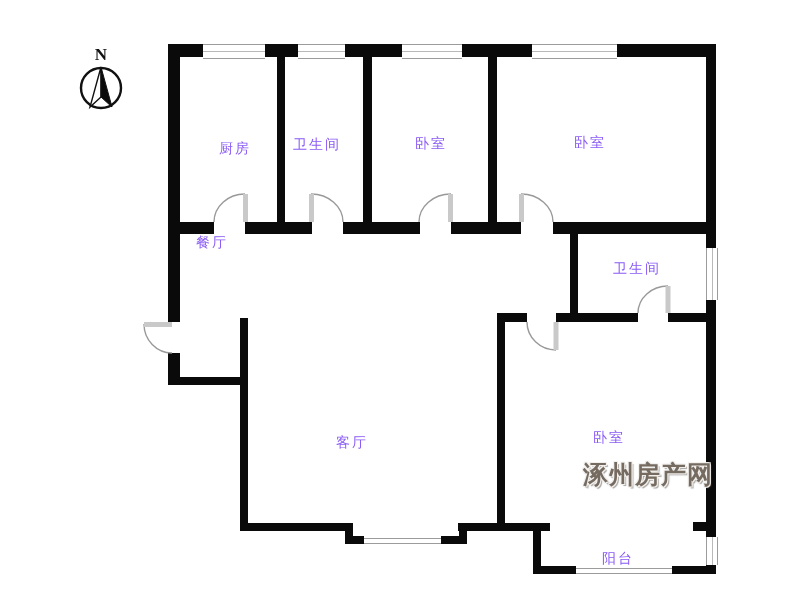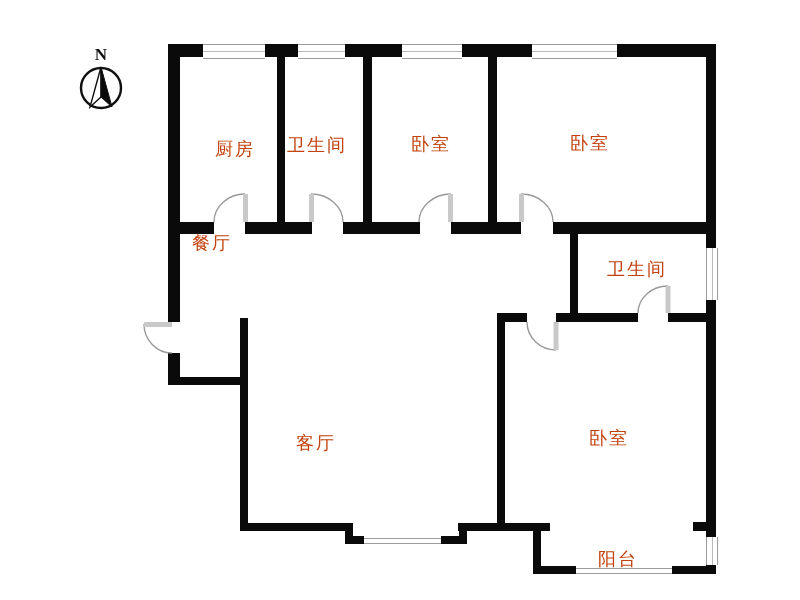--- a/index.html
+++ b/index.html
@@ -16,21 +16,21 @@
          background-size:100% 1px;background-position:center;background-repeat:no-repeat;}
   
   .win-v{position:absolute;background-color:#fff;
          border-left:1px solid #9c9c9c;border-right:1px solid #9c9c9c;
          background-image:linear-gradient(#b9b9b9,#b9b9b9);
          background-size:1px 100%;background-position:center;background-repeat:no-repeat;}
   
   .glass-h{position:absolute;background:#fff;
            border-top:1px solid #9c9c9c;border-bottom:1px solid #9c9c9c;}
   .room-label{position:absolute;transform:translate(-50%,-50%);
-              font-size:18px;letter-spacing:2px;color:#c2410c;white-space:nowrap;}
+              font-size:14px;letter-spacing:2px;color:#8b5cf6;white-space:nowrap;}
   #doors{position:absolute;left:0;top:0;}
   #compass{position:absolute;left:79px;top:46px;width:44px;text-align:center;}
   #compass-n{font-family:"Liberation Serif","DejaVu Serif",serif;
              font-weight:bold;font-size:17px;color:#111;line-height:17px;}
   .wm{position:absolute;transform:translate(-50%,-50%);font-weight:bold;white-space:nowrap;
       color:#756b61;z-index:30;
       text-shadow:-1px -1px 0 #f2f0ee,1px -1px 0 #f2f0ee,-1px 1px 0 #f2f0ee,1px 1px 0 #f2f0ee,
                   2px 2px 1px rgba(60,50,40,.45);}
   #wm-title{left:648px;top:474px;font-size:25px;letter-spacing:1px;}
   #wm-url{left:645px;top:495px;font-size:18px;}
@@ -111,27 +111,28 @@
       <line x1="144" y1="324.5" x2="172" y2="324.5" stroke="#c9c9c9" stroke-width="5"></line>
     </g>
   </svg>
 
   <div class="room-label" style="left:235px;top:149px">厨房</div>
   <div class="room-label" style="left:317px;top:145px">卫生间</div>
   <div class="room-label" style="left:431px;top:144px">卧室</div>
   <div class="room-label" style="left:590px;top:143px">卧室</div>
   <div class="room-label" style="left:212px;top:243px">餐厅</div>
   <div class="room-label" style="left:637px;top:269px">卫生间</div>
-  <div class="room-label" style="left:316px;top:443px">客厅</div>
+  <div class="room-label" style="left:352px;top:443px">客厅</div>
   <div class="room-label" style="left:609px;top:438px">卧室</div>
   <div class="room-label" style="left:618px;top:559px">阳台</div>
 
   <div id="compass">
     <div id="compass-n">N</div>
     <svg width="44" height="48" viewBox="0 0 44 48">
       <circle cx="22" cy="25" r="20" fill="none" stroke="#111" stroke-width="2.4"></circle>
       <polygon points="22,4 11,44 22,34" fill="#ffffff" stroke="#111" stroke-width="1.4"></polygon>
       <polygon points="22,4 33,44 22,34" fill="#0a0a0a" stroke="#111" stroke-width="1"></polygon>
     </svg>
   </div>
 
+  <div class="wm" id="wm-title">涿州房产网</div>
 
 </div>
 
 </body></html>

